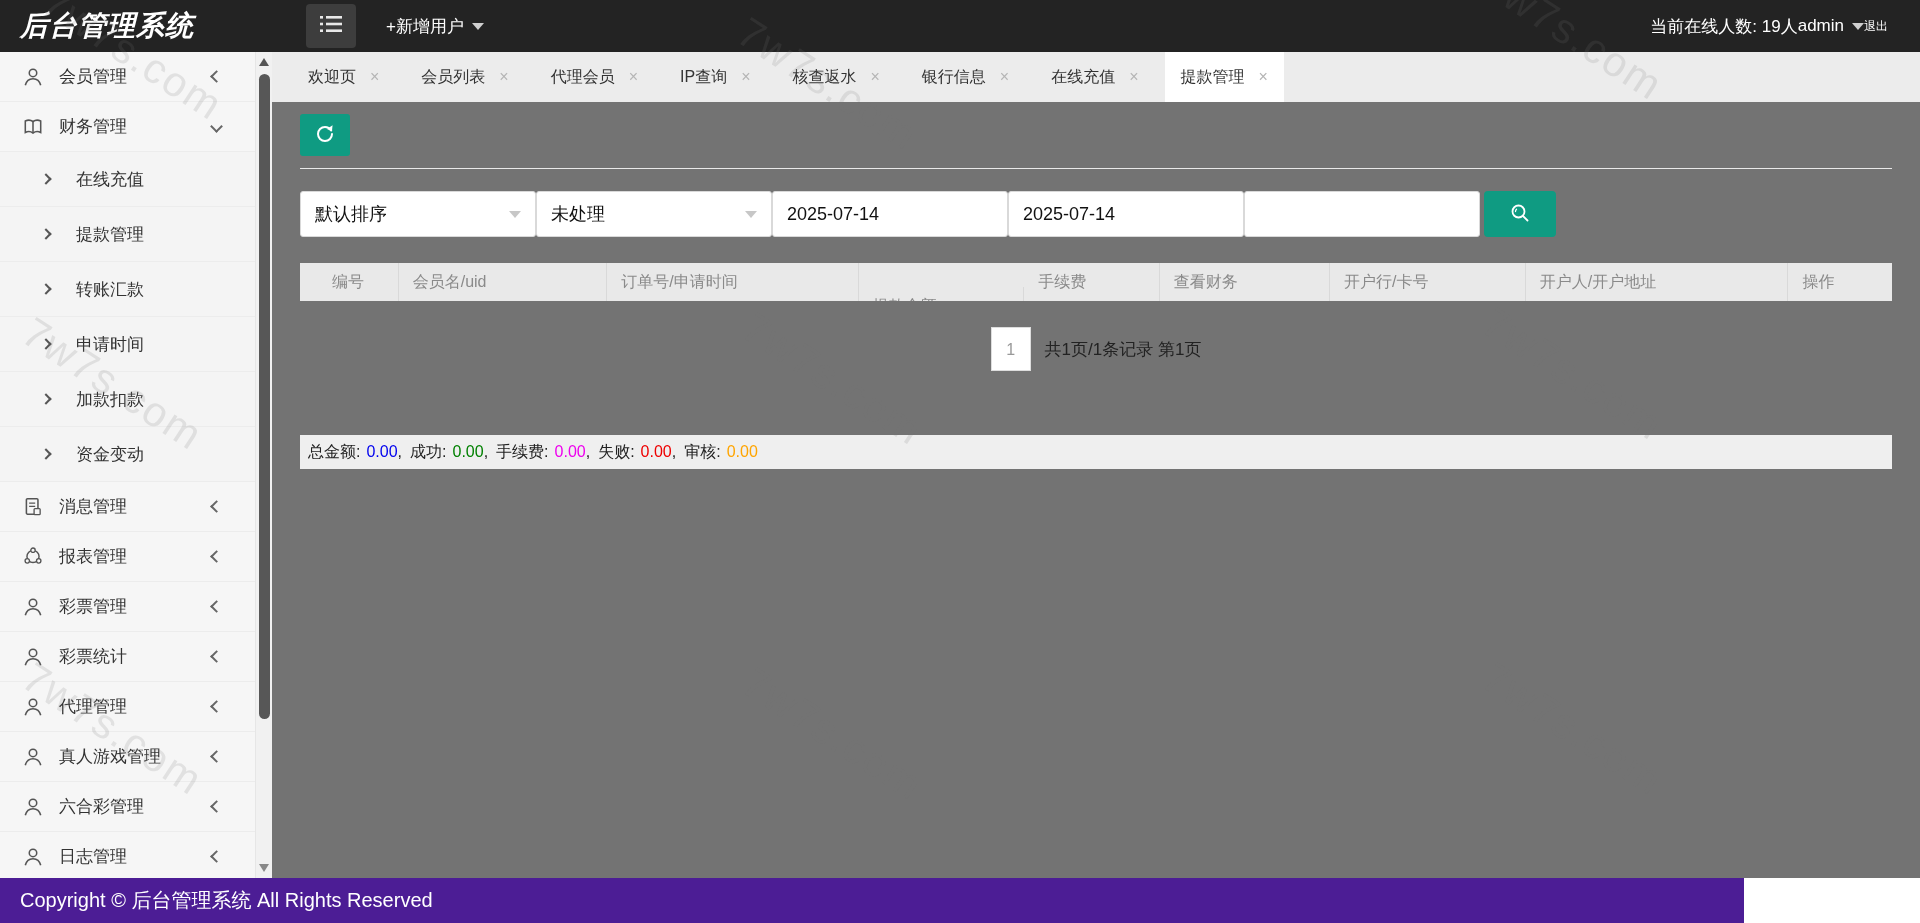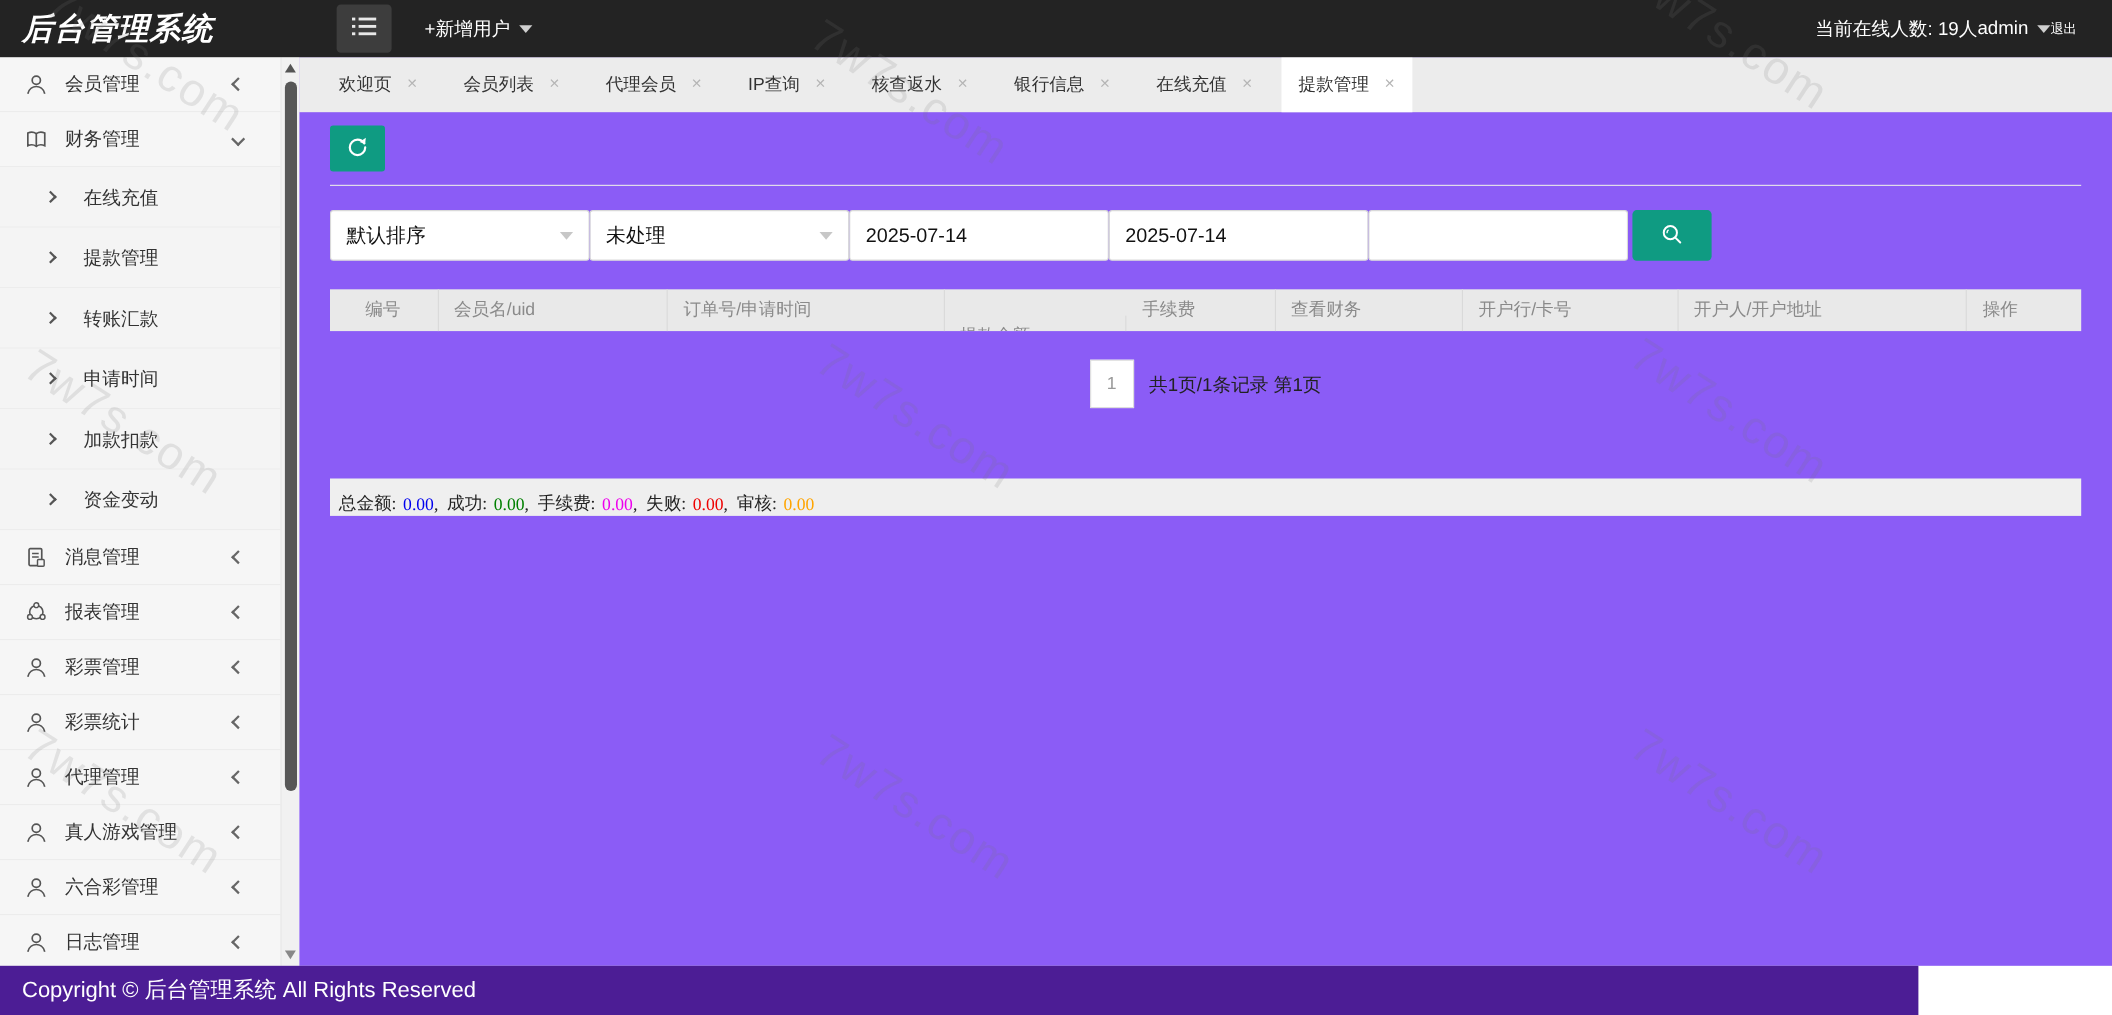--- a/index.html
+++ b/index.html
@@ -66,21 +66,21 @@
     position:absolute; top:22px; left:3px; width:11px; height:645px;
     background:#575757; border-radius:6px; cursor:pointer;
   }
   .sb-down-arrow {
     position:absolute; bottom:6px; left:3px;
     width:0; height:0; border-left:5px solid transparent; border-right:5px solid transparent;
     border-top:8px solid #888; cursor:pointer;
   }
 
   
-  .main { position:absolute; top:52px; left:272px; right:0; bottom:45px; background:#8b5cf6; }
+  .main { position:absolute; top:52px; left:272px; right:0; bottom:45px; background:#737373; }
   .tabbar {
     height:50px; background:#ececec; display:flex; align-items:stretch; padding-left:20px;
   }
   .tab {
     display:flex; align-items:center; padding:0 16px; margin-right:10px; gap:14px;
     font-size:16px; color:#333; cursor:pointer; white-space:nowrap;
   }
   .tab.active { background:#ffffff; }
   .tab .tab-close { color:#b5b5b5; font-size:16px; cursor:pointer; }
 
@@ -120,22 +120,22 @@
   .w5{width:10.7%;} .w6{width:12.3%;} .w7{width:16.5%;} .w8{width:6.5%;}
 
   .pagination { margin-top:26px; display:flex; justify-content:center; align-items:center; gap:14px; }
   .page-box {
     width:40px; height:44px; border:1px solid #ddd; background:#fff; color:#999;
     font-size:16px; text-align:center; line-height:44px; cursor:pointer;
   }
   .page-info { font-size:17px; color:#222; font-weight:500; }
 
   .summary-bar {
-    margin-top:64px; height:34px; background:#efefef; display:flex; align-items:flex-end;
-    padding-left:8px; font-size:16px; color:#222;font-family:Liberation Serif, serif;
+    margin-top:64px; height:34px; background:#efefef; display:flex; align-items:center;
+    padding-left:8px; font-size:16px; color:#222;
   }
   .sum-label { margin-right:6px; }
   .sum-sep { margin-right:8px; }
   .sum-val { font-weight:400; }
   .sv0{color:#0000ee;} .sv1{color:#008000;} .sv2{color:#ee00ee;} .sv3{color:#ee0000;} .sv4{color:#ffa500;}
 
   
   .footer {
     position:absolute; bottom:0; left:0; width:1744px; height:45px; background:#4c1d95;
     color:#fff; font-size:20px; line-height:45px; padding-left:20px; z-index:20;

